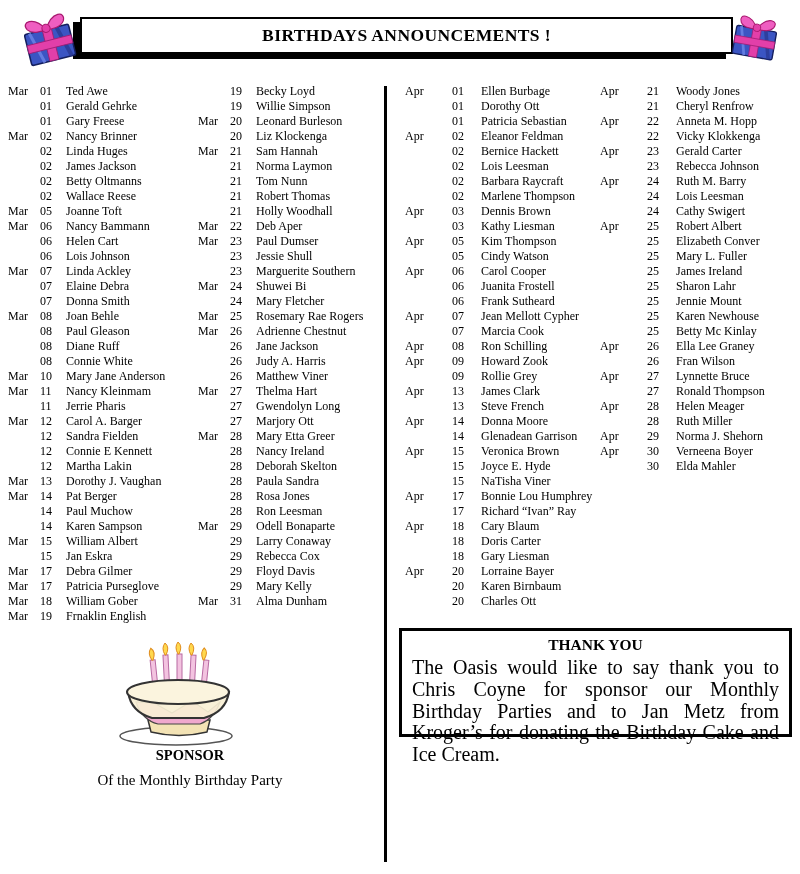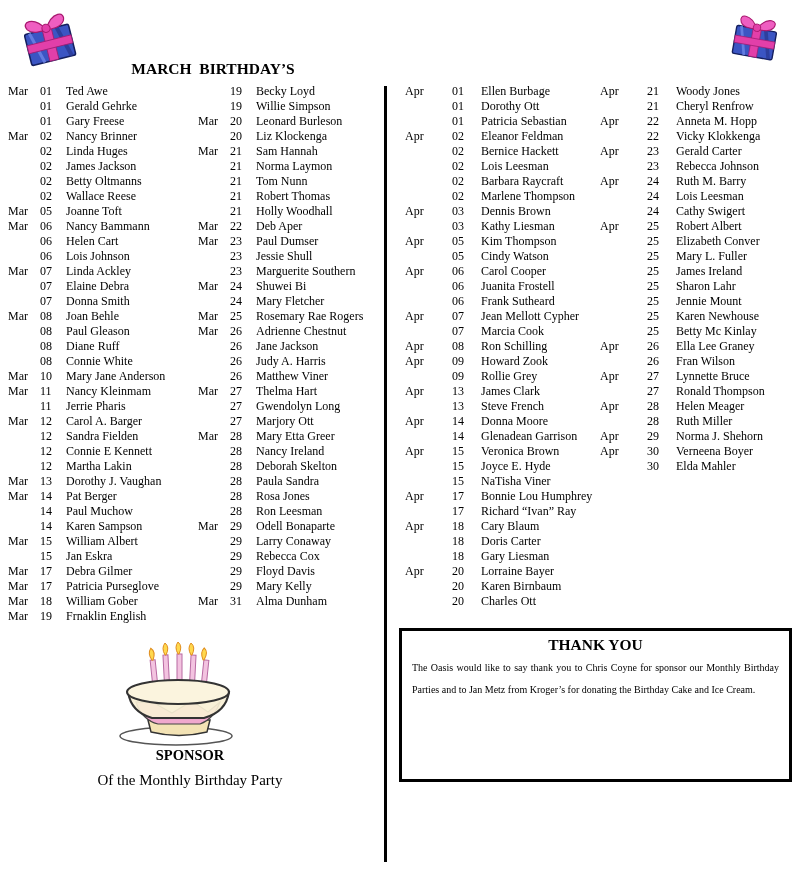--- a/index.html
+++ b/index.html
@@ -33,30 +33,33 @@
   .list-apr-2{left:600px;width:198px;}
   .list-april .b-month{width:47px;}
   .list-april .b-day{width:29px;}
 
   
   .cake{position:absolute;left:100px;top:640px;}
   .sponsor-label{position:absolute;left:90px;top:747px;width:200px;text-align:center;font-weight:bold;font-size:14.5px;}
   .sponsor-sub{position:absolute;left:25px;top:772px;width:330px;text-align:center;font-weight:normal;font-size:15px;}
 
   
-  .thankyou{position:absolute;left:399px;top:628px;width:393px;height:154px;border:3px solid #000;
+  .thankyou{position:absolute;left:399px;top:628px;width:393px;height:109px;border:3px solid #000;
             box-sizing:border-box;padding:4px 10px 0 10px;background:#fff;}
   .ty-title{text-align:center;font-weight:bold;font-size:15.5px;margin:1px 0 3px 0;}
-  .ty-body{font-size:10px;line-height:21.8px;text-align:justify;}
+  .ty-body{font-size:20px;line-height:21.8px;text-align:justify;}
 </style>
 </head>
 <body>
 
 <div class="page">
 
+  <div class="title-box">
+    <div class="title-text">BIRTHDAYS ANNOUNCEMENTS !</div>
+  </div>
 
   <div class="gift gift-left">
     <svg width="72" height="72" viewBox="0 0 70 70">
       <g transform="rotate(-14 35 38)">
         <rect x="12" y="27" width="44" height="31" rx="2" fill="#3b55c3" stroke="#141f5e" stroke-width="1.5"></rect>
         <path d="M17,27 l8,31" stroke="#6e86e8" stroke-width="3" opacity="0.8"></path>
         <path d="M44,27 l8,31" stroke="#2a3a96" stroke-width="4" opacity="0.8"></path>
         <rect x="30" y="27" width="9" height="31" fill="#e23fa9" stroke="#9c1d72" stroke-width="0.8"></rect>
         <rect x="12" y="38" width="44" height="8" fill="#e23fa9" stroke="#9c1d72" stroke-width="0.8"></rect>
         <path d="M34,27 C25,11 11,14 16,23 C20,29 30,28 34,27 Z" fill="#ef5ec1" stroke="#a8186f" stroke-width="1.2"></path>
@@ -74,21 +77,20 @@
         <path d="M44,27 l8,31" stroke="#2a3a96" stroke-width="4" opacity="0.8"></path>
         <rect x="30" y="27" width="9" height="31" fill="#e23fa9" stroke="#9c1d72" stroke-width="0.8"></rect>
         <rect x="12" y="38" width="44" height="8" fill="#e23fa9" stroke="#9c1d72" stroke-width="0.8"></rect>
         <path d="M34,27 C25,11 11,14 16,23 C20,29 30,28 34,27 Z" fill="#ef5ec1" stroke="#a8186f" stroke-width="1.2"></path>
         <path d="M34,27 C43,11 57,14 52,23 C48,29 38,28 34,27 Z" fill="#ef5ec1" stroke="#a8186f" stroke-width="1.2"></path>
         <circle cx="34" cy="26" r="4" fill="#e23fa9" stroke="#a8186f" stroke-width="1"></circle>
       </g>
     </svg>
   </div>
 
-  <div class="section-header march-header">MARCH  BIRTHDAY’S</div>
 
   <div class="divider"></div>
 
   <div class="blist list-mar-1 list-march">
       <div class="b-row">
         <span class="b-month">Mar</span>
         <span class="b-day">01</span>
         <span class="b-name">Ted Awe</span>
       </div>
       <div class="b-row">

